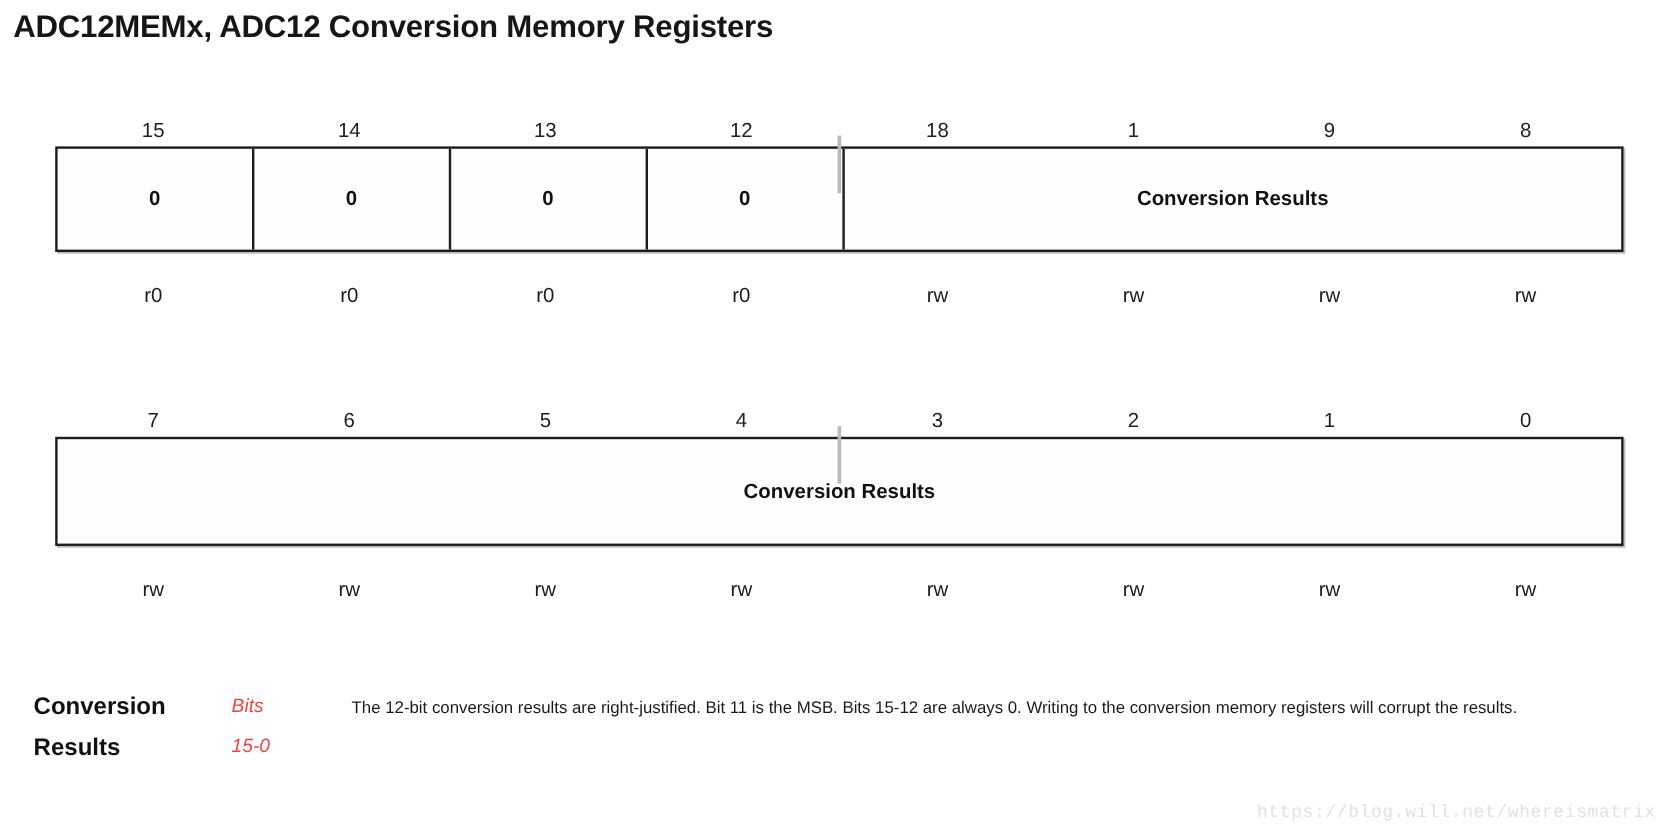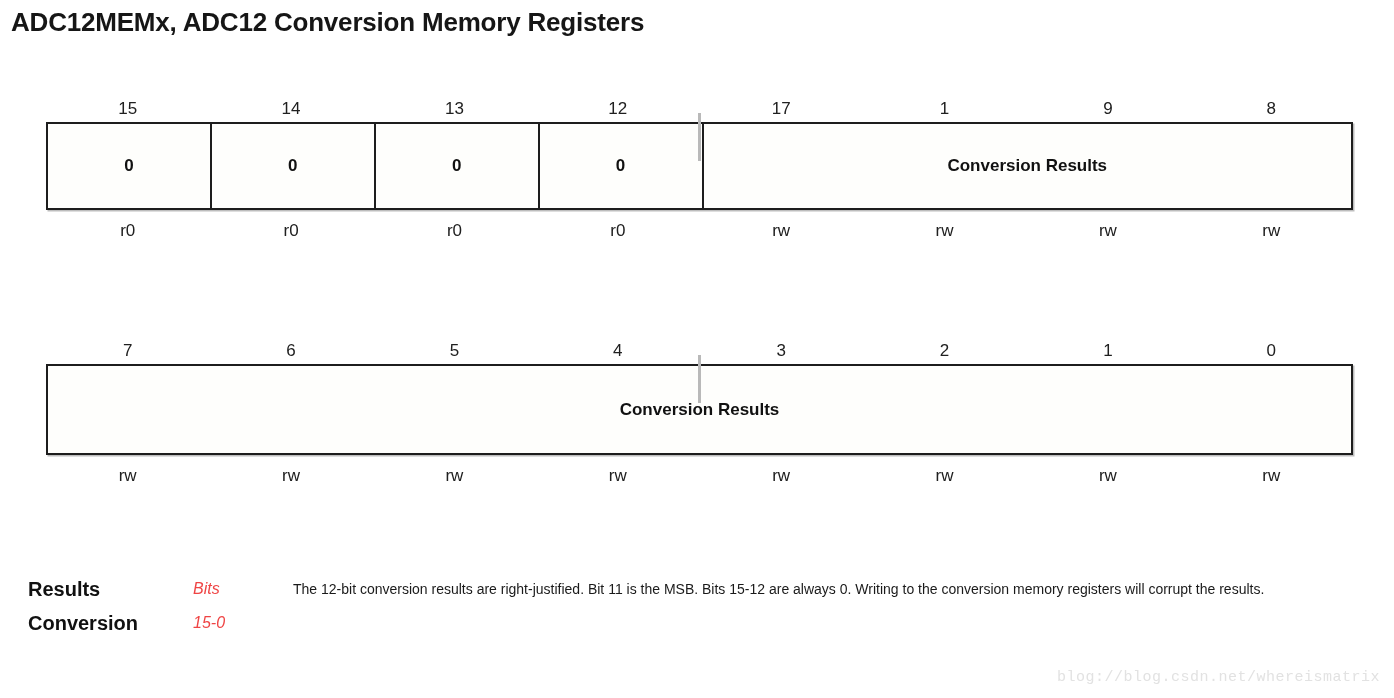--- a/index.html
+++ b/index.html
@@ -50,21 +50,21 @@
     color: #202020;
     line-height: 1;
   }
   .bit-labels {
     height: 22px;
     align-items: flex-start;
   }
   .access-labels {
     height: 24px;
     align-items: flex-start;
-    padding-top: 12px;
+    padding-top: 28px;
     box-sizing: border-box;
   }
 
   .reg-row {
     position: relative;
     display: flex;
     width: 100%;
     height: 88px;
     box-sizing: border-box;
     border: 2.5px solid #1d1d1d;
@@ -154,21 +154,21 @@
 
 <div class="page-title">ADC12MEMx, ADC12 Conversion Memory Registers</div>
 
 <div class="reg-block" id="reg-block-high">
 
   <div class="bit-labels">
     <div>15</div>
     <div>14</div>
     <div>13</div>
     <div>12</div>
-    <div>17</div>
+    <div>18</div>
     <div>1</div>
     <div>9</div>
     <div>8</div>
   </div>
 
   <div class="reg-row">
     <div class="half-tick"></div>
     <div class="reg-cell span1">0</div>
     <div class="reg-cell span1">0</div>
     <div class="reg-cell span1">0</div>
@@ -213,23 +213,23 @@
     <div>rw</div>
     <div>rw</div>
     <div>rw</div>
     <div>rw</div>
     <div>rw</div>
   </div>
 </div>
 
 <div class="desc-block">
   <div class="desc-name">
+    <div>Conversion</div>
     <div>Results</div>
-    <div>Conversion</div>
   </div>
   <div class="desc-bits">
     <div>Bits</div>
     <div>15-0</div>
   </div>
   <div class="desc-text">The 12-bit conversion results are right-justified. Bit 11 is the MSB. Bits 15-12 are always 0. Writing to the conversion memory registers will corrupt the results.</div>
 </div>
 
-<div class="watermark">blog://blog.csdn.net/whereismatrix</div>
+<div class="watermark">https://blog.will.net/whereismatrix</div>
 
 </body></html>

